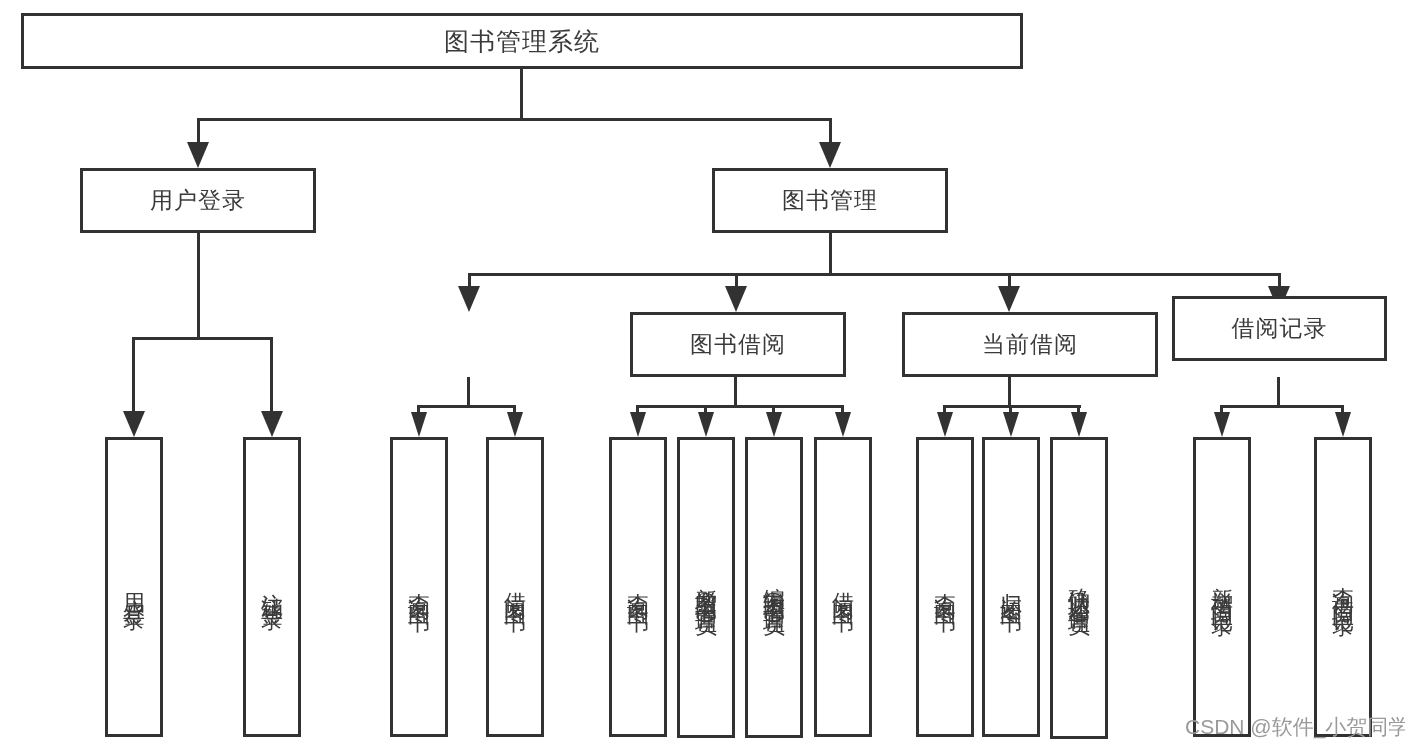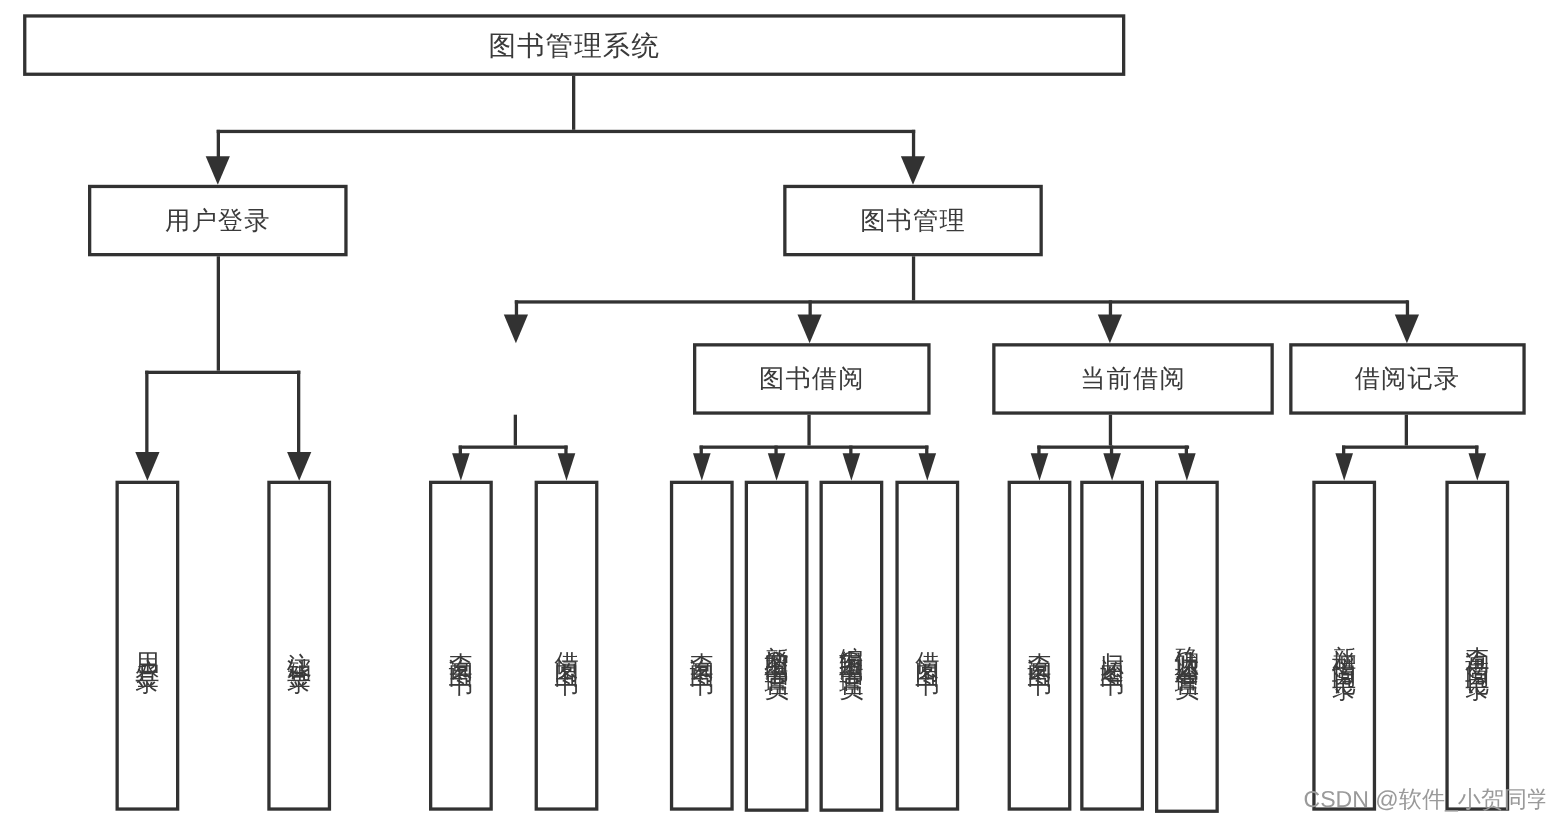--- a/index.html
+++ b/index.html
@@ -105,21 +105,21 @@
   <div class="ah" style="left:998px;top:286px;"></div>
   <div class="ln v" style="left:1278px;top:273px;height:16px;"></div>
   <div class="ah" style="left:1268px;top:286px;"></div>
 
   <div class="box" style="left:630px;top:312px;width:216px;height:65px;">
     <span>图书借阅</span>
   </div>
   <div class="box" style="left:902px;top:312px;width:256px;height:65px;">
     <span>当前借阅</span>
   </div>
-  <div class="box" style="left:1172px;top:312px;width:215px;height:65px;">
+  <div class="box" style="left:1172px;top:296px;width:215px;height:65px;">
     <span>借阅记录</span>
   </div>
 
   <div class="ln v" style="left:467px;top:377px;height:28px;"></div>
   <div class="ln h" style="left:417px;top:405px;width:99px;"></div>
   <div class="ln v" style="left:417px;top:405px;height:9px;"></div>
   <div class="ah sm" style="left:411px;top:412px;"></div>
   <div class="ln v" style="left:513px;top:405px;height:9px;"></div>
   <div class="ah sm" style="left:507px;top:412px;"></div>
 

